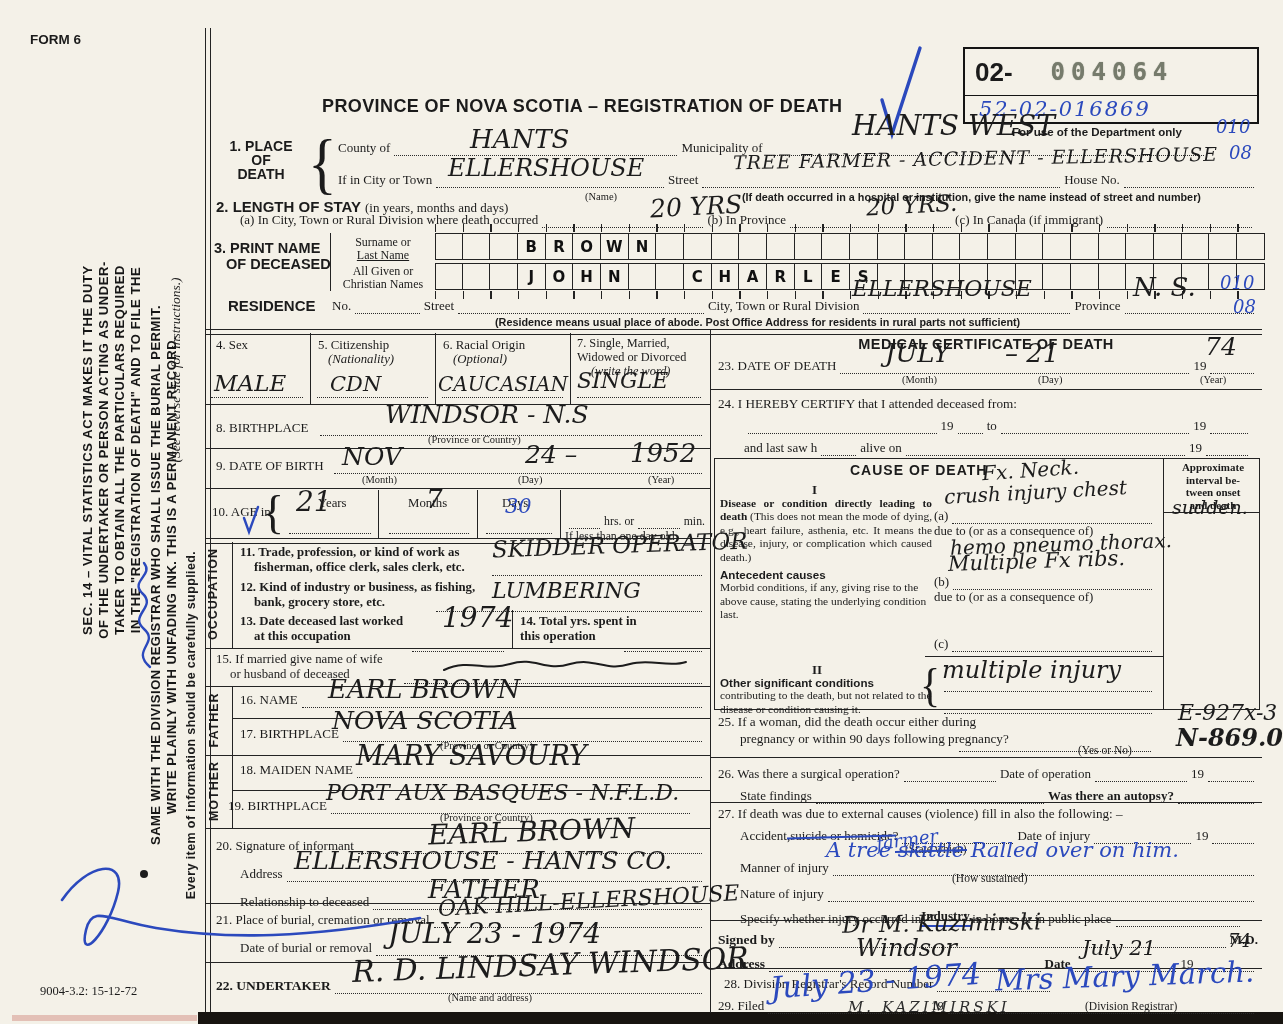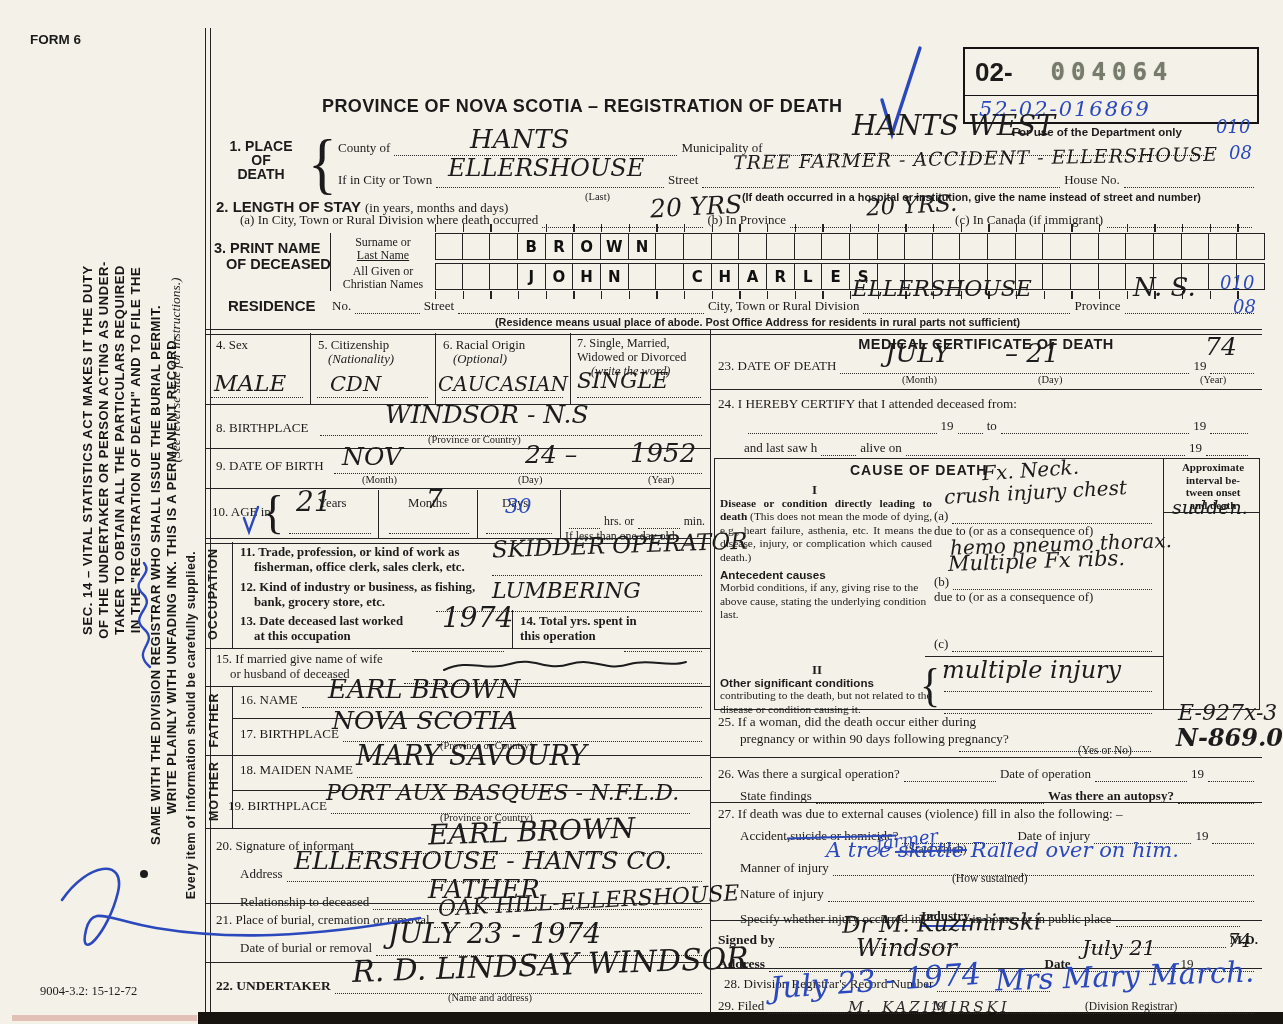--- a/index.html
+++ b/index.html
@@ -93,21 +93,21 @@
   <div class="row" style="left:338px;top:172px;width:920px;">
     <span>If in City or Town</span>
     <span class="dots" style="flex:1.4;"></span>
     <span>Street</span>
     <span class="dots" style="flex:2.2;"></span>
     <span>House No.</span>
     <span class="dots" style="flex:.8;"></span>
   </div>
   <div class="hw" style="left:448px;top:156px;font-size:24px;">ELLERSHOUSE</div>
   <div class="hw" style="left:733px;top:149px;font-size:19px;letter-spacing:1px;transform:rotate(-1deg);">TREE FARMER - ACCIDENT - ELLERSHOUSE</div>
-  <div class="abs sm" style="left:585px;top:191px;">(Last)</div>
+  <div class="abs sm" style="left:585px;top:191px;">(Name)</div>
   <div class="abs b" style="left:742px;top:191px;font-size:10.8px;">(If death occurred in a hospital or institution, give the name instead of street and number)</div>
 
   <div class="abs" style="left:216px;top:198px;">
     <span class="b" style="font-size:15px;">2. LENGTH OF STAY</span>
     <span style="font-size:13px;">(in years, months and days)</span>
   </div>
   <div class="row" style="left:240px;top:212px;width:1016px;">
     <span>(a) In City, Town or Rural Division where death occurred</span>
     <span class="dots" style="flex:1;"></span>
     <span>(b) In Province</span>

